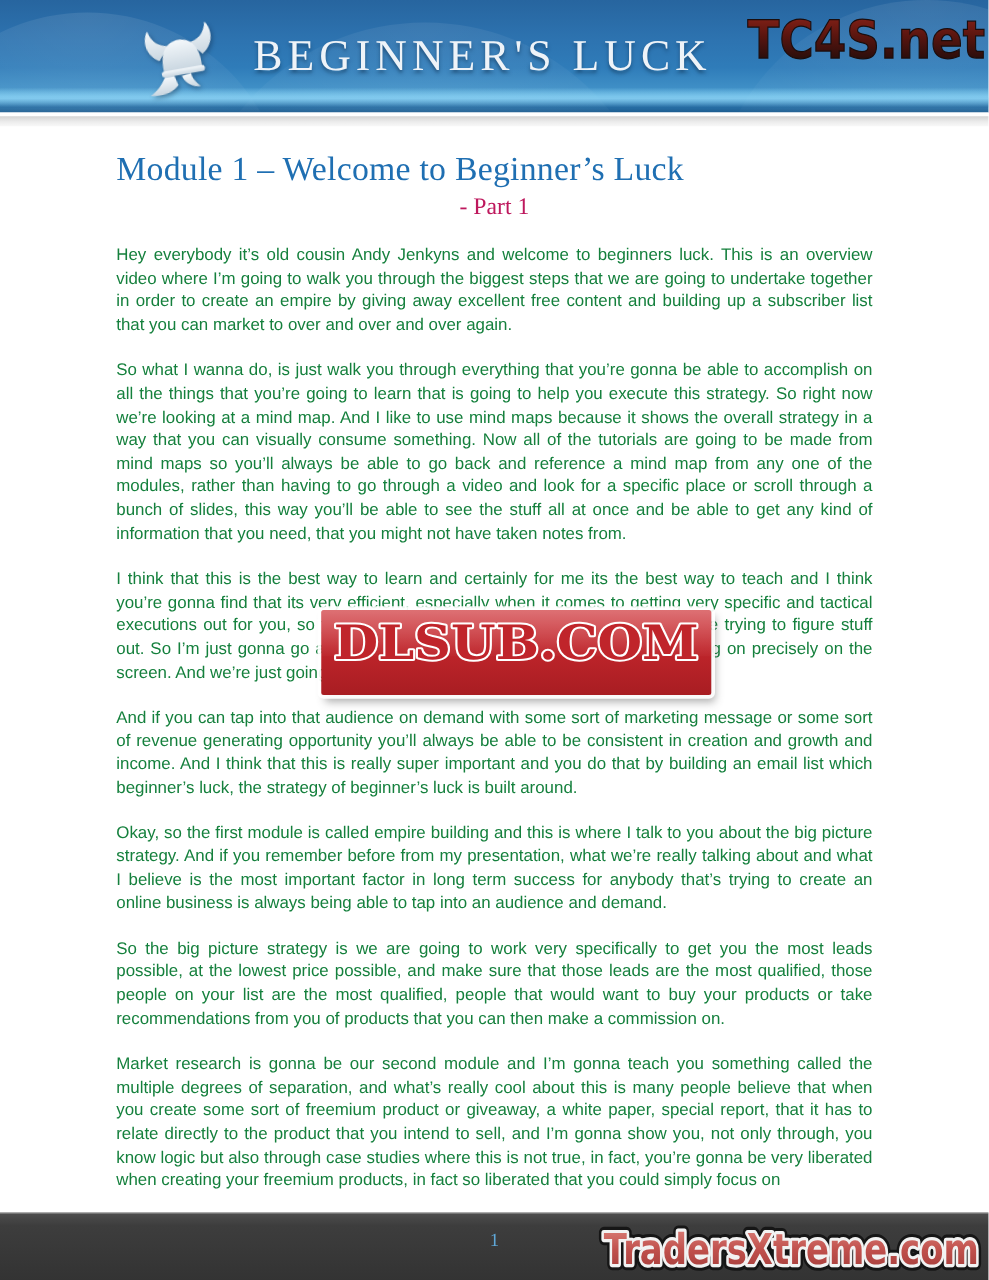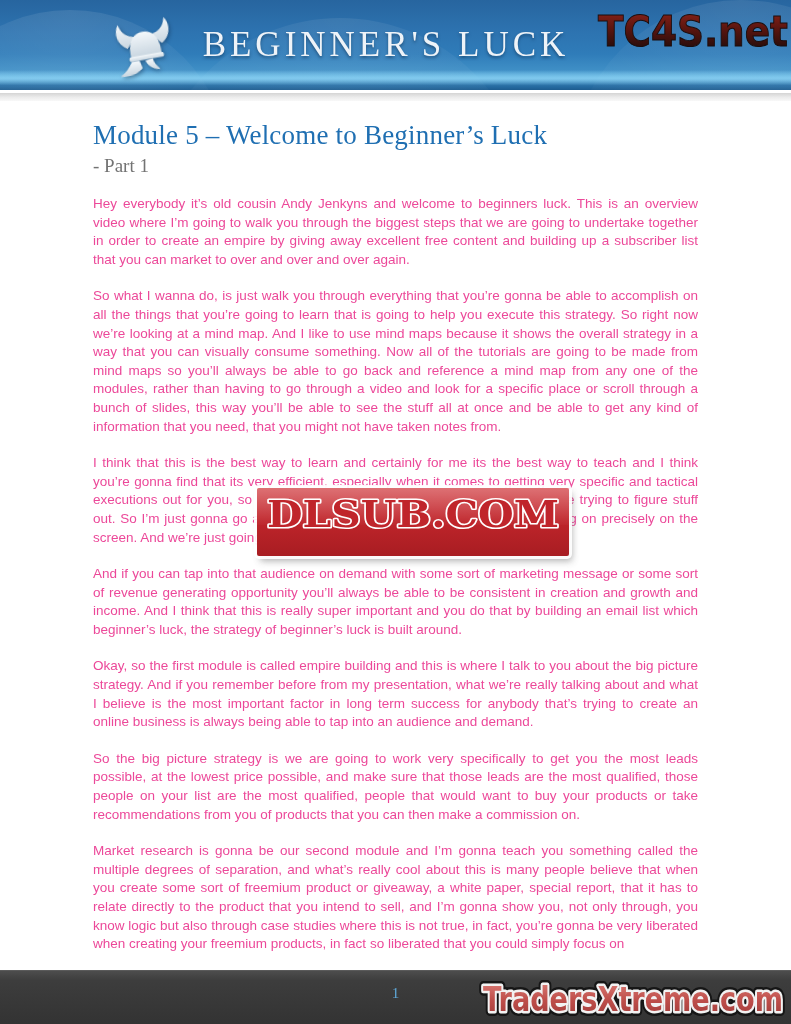--- a/index.html
+++ b/index.html
@@ -50,25 +50,25 @@
   }
 
   
   .content { position: absolute; top: 104px; left: 93px; width: 605px; }
   .doc-title {
     font-family: "Liberation Serif", serif; font-weight: normal;
     font-size: 27px; color: #1f6fb2; margin-top: 16px; letter-spacing: 0.2px;
   }
   .doc-subtitle {
     font-family: "Liberation Serif", serif; font-weight: normal;
-    font-size: 19px; color: #737373; margin-top: 4px;
+    font-size: 19px; color: #be185d; margin-top: 4px; text-align: center;
   }
   .body-copy { margin-top: 18px; }
   .body-copy p {
-    font-size: 13.5px; line-height: 18.6px; color: #ec4899;
+    font-size: 13.5px; line-height: 18.6px; color: #15803d;
     text-align: justify; margin-bottom: 18px;
   }
 
   
   .dlsub-badge {
     position: absolute; left: 257px; top: 488px; width: 312px; height: 68px;
     background: linear-gradient(180deg, #cf3338 0%, #c0252b 45%, #a81d22 100%);
     border-radius: 2px;
     box-shadow: 0 0 0 3px rgba(255,255,255,0.92), 3px 5px 7px rgba(80,80,80,0.45);
   }
@@ -134,21 +134,21 @@
       </linearGradient>
     </defs>
     <text x="3" y="42" font-family="DejaVu Sans, sans-serif" font-size="42" font-weight="bold" textLength="190" lengthAdjust="spacingAndGlyphs" fill="url(#tcg)" stroke="#1a0d0d" stroke-width="1">TC4S.net</text>
   </svg>
 
   <div class="divider">
     <div class="strip"></div>
   </div>
 
   <main class="content">
-    <h1 class="doc-title">Module 5 – Welcome to Beginner’s Luck</h1>
+    <h1 class="doc-title">Module 1 – Welcome to Beginner’s Luck</h1>
     <h2 class="doc-subtitle">- Part 1</h2>
     <div class="body-copy">
       <p>Hey everybody it’s old cousin Andy Jenkyns and welcome to beginners luck. This is an overview video where I’m going to walk you through the biggest steps that we are going to undertake together in order to create an empire by giving away excellent free content and building up a subscriber list that you can market to over and over and over again.</p>
       <p>So what I wanna do, is just walk you through everything that you’re gonna be able to accomplish on all the things that you’re going to learn that is going to help you execute this strategy. So right now we’re looking at a mind map. And I like to use mind maps because it shows the overall strategy in a way that you can visually consume something. Now all of the tutorials are going to be made from mind maps so you’ll always be able to go back and reference a mind map from any one of the modules, rather than having to go through a video and look for a specific place or scroll through a bunch of slides, this way you’ll be able to see the stuff all at once and be able to get any kind of information that you need, that you might not have taken notes from.</p>
       <p>I think that this is the best way to learn and certainly for me its the best way to teach and I think you’re gonna find that its very efficient, especially when it comes to getting very specific and tactical executions out for you, so you can begin to spend time working, and less time trying to figure stuff out. So I’m just gonna go ahead and zoom in so that you can see what’s going on precisely on the screen. And we’re just going to walk through each one of the modules.</p>
       <p>And if you can tap into that audience on demand with some sort of marketing message or some sort of revenue generating opportunity you’ll always be able to be consistent in creation and growth and income. And I think that this is really super important and you do that by building an email list which beginner’s luck, the strategy of beginner’s luck is built around.</p>
       <p>Okay, so the first module is called empire building and this is where I talk to you about the big picture strategy. And if you remember before from my presentation, what we’re really talking about and what I believe is the most important factor in long term success for anybody that’s trying to create an online business is always being able to tap into an audience and demand.</p>
       <p>So the big picture strategy is we are going to work very specifically to get you the most leads possible, at the lowest price possible, and make sure that those leads are the most qualified, those people on your list are the most qualified, people that would want to buy your products or take recommendations from you of products that you can then make a commission on.</p>
       <p>Market research is gonna be our second module and I’m gonna teach you something called the multiple degrees of separation, and what’s really cool about this is many people believe that when you create some sort of freemium product or giveaway, a white paper, special report, that it has to relate directly to the product that you intend to sell, and I’m gonna show you, not only through, you know logic but also through case studies where this is not true, in fact, you’re gonna be very liberated when creating your freemium products, in fact so liberated that you could simply focus on</p>
     </div>

